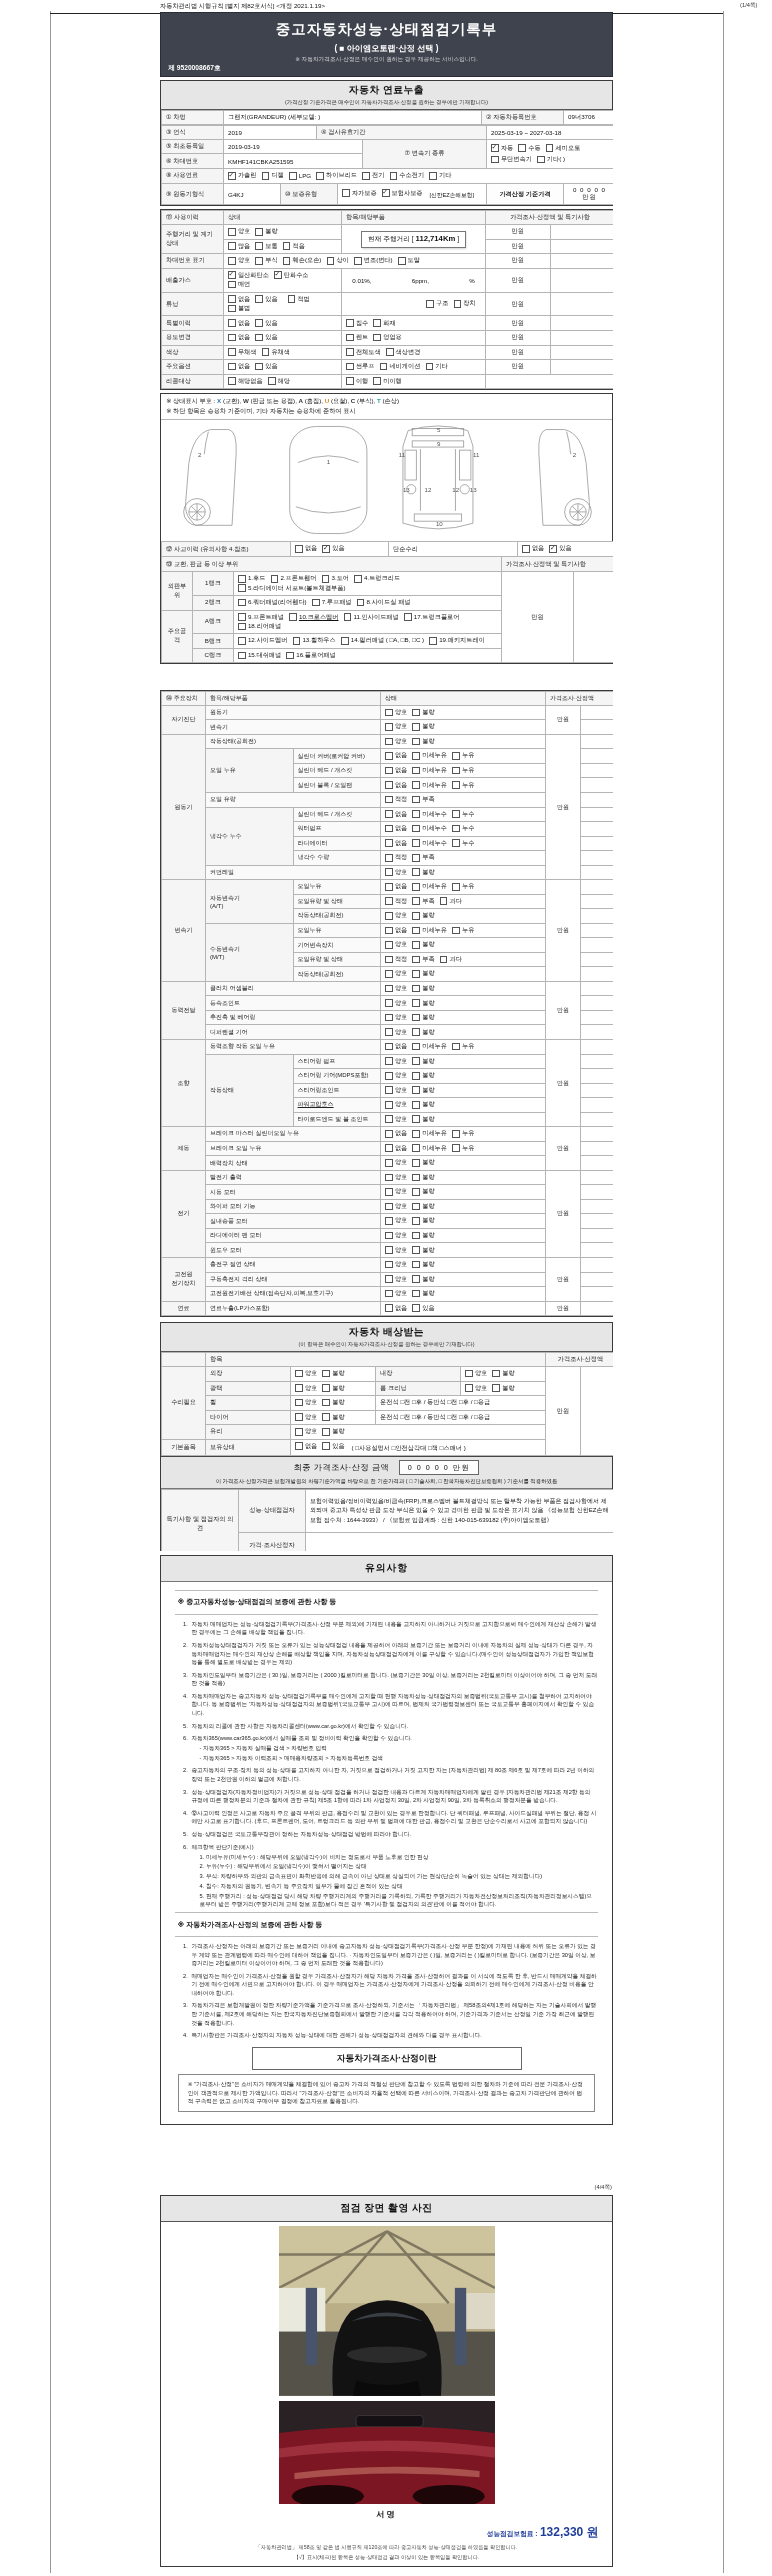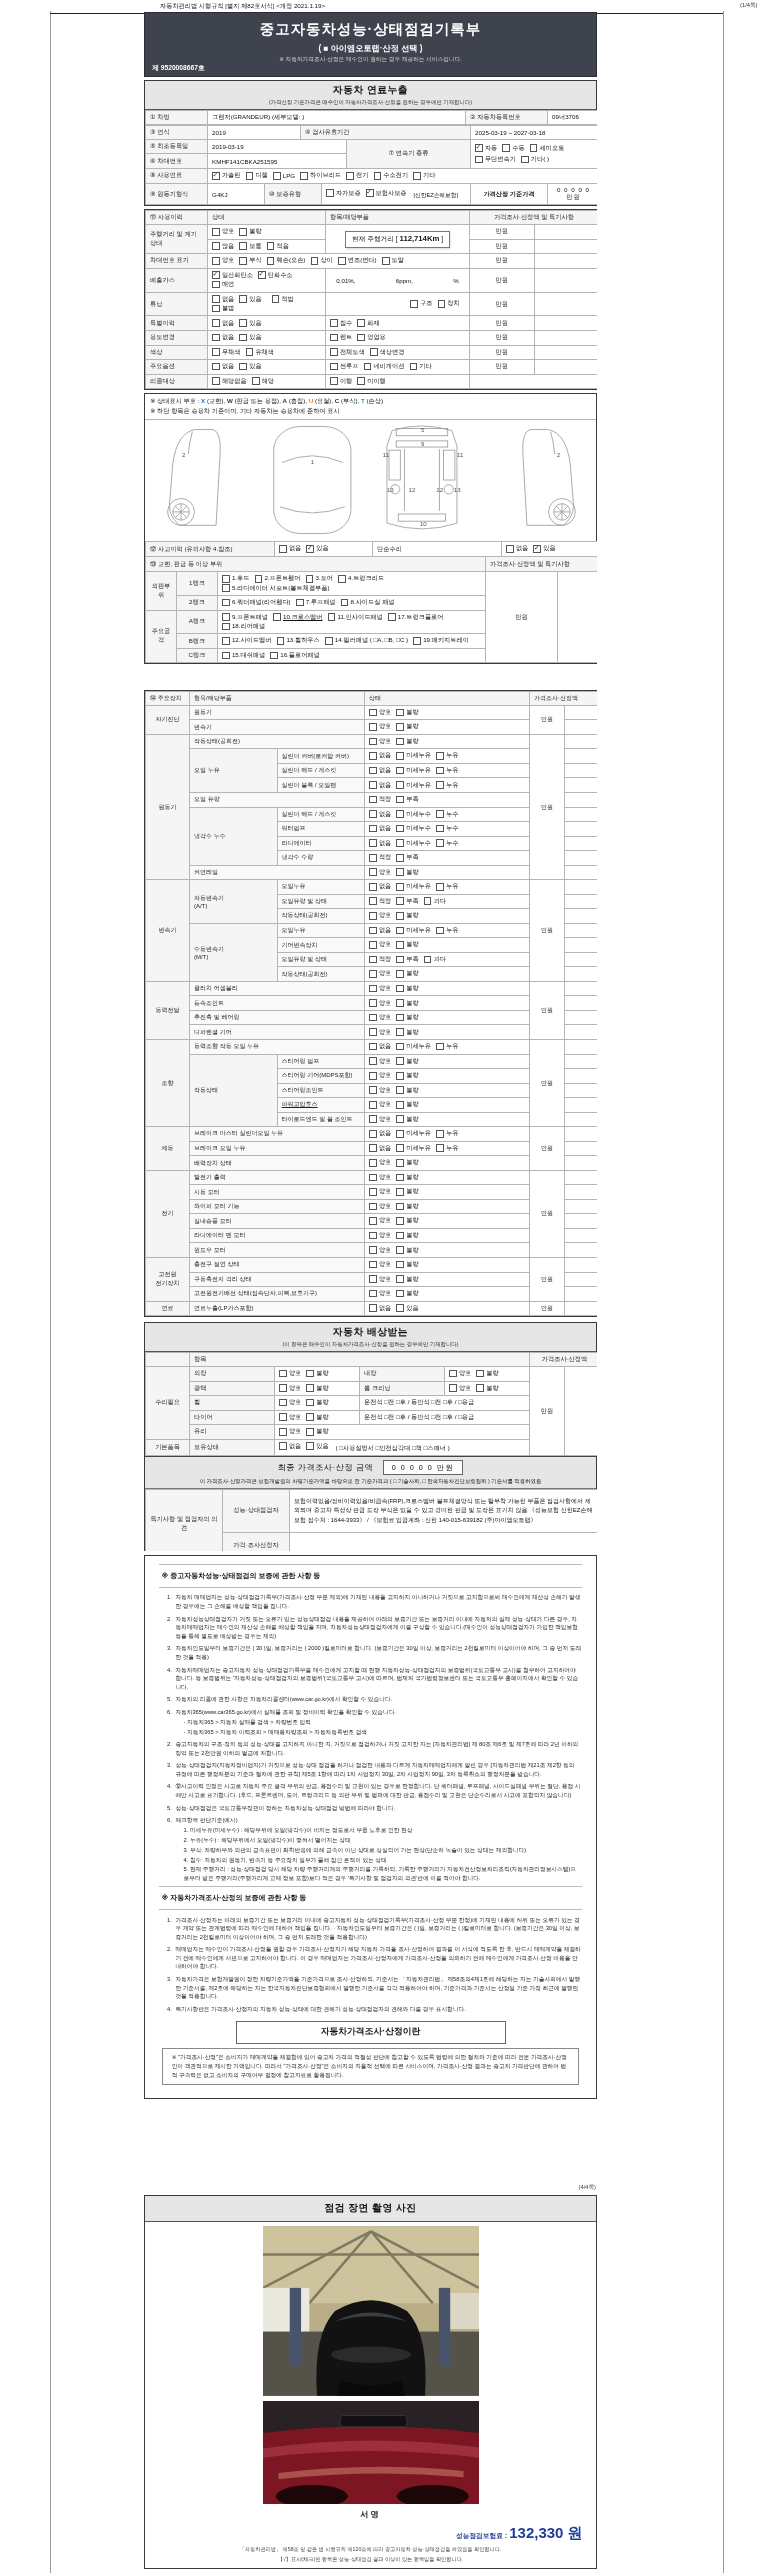--- a/index.html
+++ b/index.html
@@ -2,21 +2,21 @@
 <html style="font-size:8.2px"><head>
 <meta charset="utf-8">
 <style>
   html,body{margin:0;padding:0;background:#fff;}
   body{font-family:"Liberation Sans","DejaVu Sans",sans-serif;color:#111;}
   .canvas{position:relative;width:773px;height:2576px;background:#fff;overflow:hidden;}
   .edge{position:absolute;top:11.3px;bottom:3.1px;width:0.5px;background:#999;}
   .e-l{left:50px;} .e-r{left:723px;}
   .topbar{position:absolute;left:50px;width:673px;top:1px;border-bottom:1px solid #222;padding:1px 0 1.5px 110px;font-size:6.2px;color:#111;box-sizing:border-box;}
   .pm1{position:absolute;right:15.5px;top:2.1px;font-size:5.7px;color:#333;}
-  .col{position:absolute;left:144px;width:453px;}
+  .col{position:absolute;left:160px;width:453px;}
   #blockA{top:11.3px;height:675px;overflow:hidden;}
   #blockB{top:687px;height:632px;overflow:hidden;}
   #blockC{top:1319px;height:232px;overflow:hidden;}
   #blockD{top:1552px;height:632px;overflow:hidden;}
   #blockE{top:2184px;height:391px;overflow:hidden;}
   
   .darkhead{position:relative;margin-top:1px;background:#3e434e;color:#fff;text-align:center;padding:7.2px 0 12.4px;border:0.5px solid #2a2d34;}
   .dh-title{font-size:14.4px;font-weight:bold;letter-spacing:1px;}
   .dh-sub{font-size:8.2px;font-weight:bold;margin-top:3.1px;}
   .dh-note{font-size:5.7px;color:#d8d8d8;margin-top:2.1px;}
@@ -59,21 +59,21 @@
   .n-text{flex:1;}
   .n-sub{margin:1.5px 0 0 8.2px;font-size:5.7px;line-height:1.45;color:#222;}
   .n-boxtitle{width:268px;margin:7.2px auto 4.1px;border:1px solid #666;text-align:center;font-size:8.8px;font-weight:bold;padding:4.6px 0;}
   .n-boxtext{border:0.8px solid #888;margin:0 3.1px 6.2px;padding:4.6px 8.2px;font-size:5.7px;line-height:1.55;color:#222;}
   
   .photo-wrap{text-align:center;padding-top:4.1px;}
   .photo{display:block;margin:0 auto 5.2px;}
   .sign-label{text-align:center;font-size:8.2px;font-weight:bold;margin-top:5.2px;letter-spacing:2.1px;}
   .premium{text-align:right;padding-right:13.4px;margin-top:4.1px;font-weight:bold;color:#1f3d99;}
   .premium .pl{font-size:6.7px;}
-  .premium .pv{font-size:15px;}
+  .premium .pv{font-size:12px;}
   .footline{text-align:center;font-size:5.2px;color:#444;margin-top:2.6px;}
   .subcell{white-space:pre-line;}
   u.itm{text-decoration:underline;}
 </style>
 </head>
 <body>
 
 <div class="canvas">
   <div class="edge e-l"></div>
   <div class="edge e-r"></div>
@@ -1253,20 +1253,21 @@
           <td style="height:27px"></td>
         </tr>
       </tbody>
         </table>
     </div>
 
   </div>
 
   <div class="col" id="blockD">
     <div class="secbox">
+      <div class="n-head">유의사항</div>
       <div class="n-body">
         <div class="n-sec">※ 중고자동차성능·상태점검의 보증에 관한 사항 등</div>
         <div>
             <div class="n-item">
               <span class="n-num">1.</span>
               <span class="n-text">자동차 매매업자는 성능·상태점검기록부(가격조사·산정 부분 제외)에 기재된 내용을 고지하지 아니하거나 거짓으로 고지함으로써 매수인에게 재산상 손해가 발생한 경우에는 그 손해를 배상할 책임을 집니다.</span>
             </div>
             <div class="n-item">
               <span class="n-num">2.</span>
               <span class="n-text">자동차성능상태점검자가 거짓 또는 오류가 있는 성능상태점검 내용을 제공하여 아래의 보증기간 또는 보증거리 이내에 자동차의 실제 성능·상태가 다른 경우, 자동차매매업자는 매수인의 재산상 손해를 배상할 책임을 지며, 자동차성능상태점검자에게 이를 구상할 수 있습니다.(매수인이 성능상태점검자가 가입한 책임보험 등을 통해 별도로 배상받는 경우는 제외)</span>

